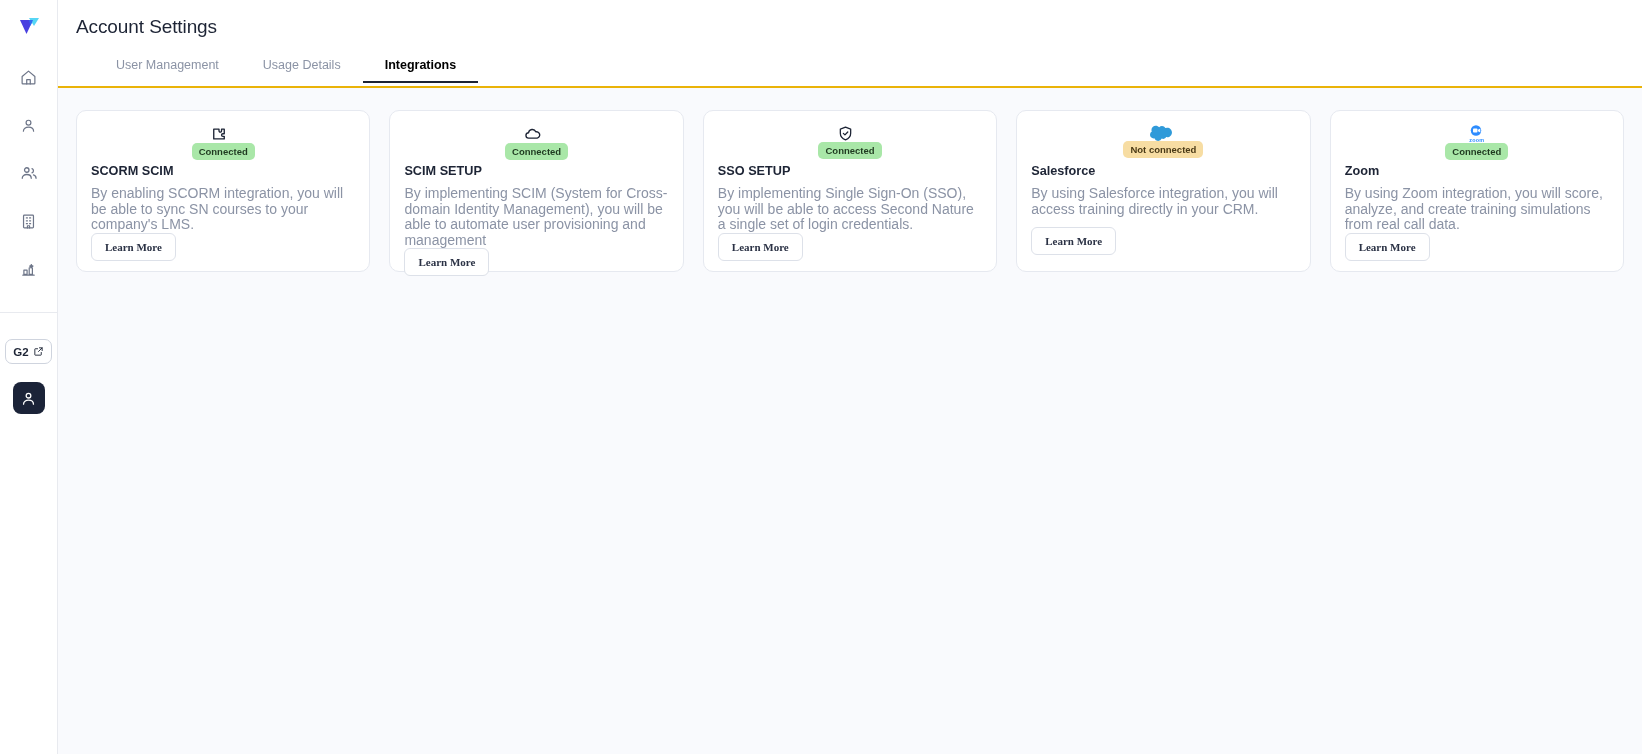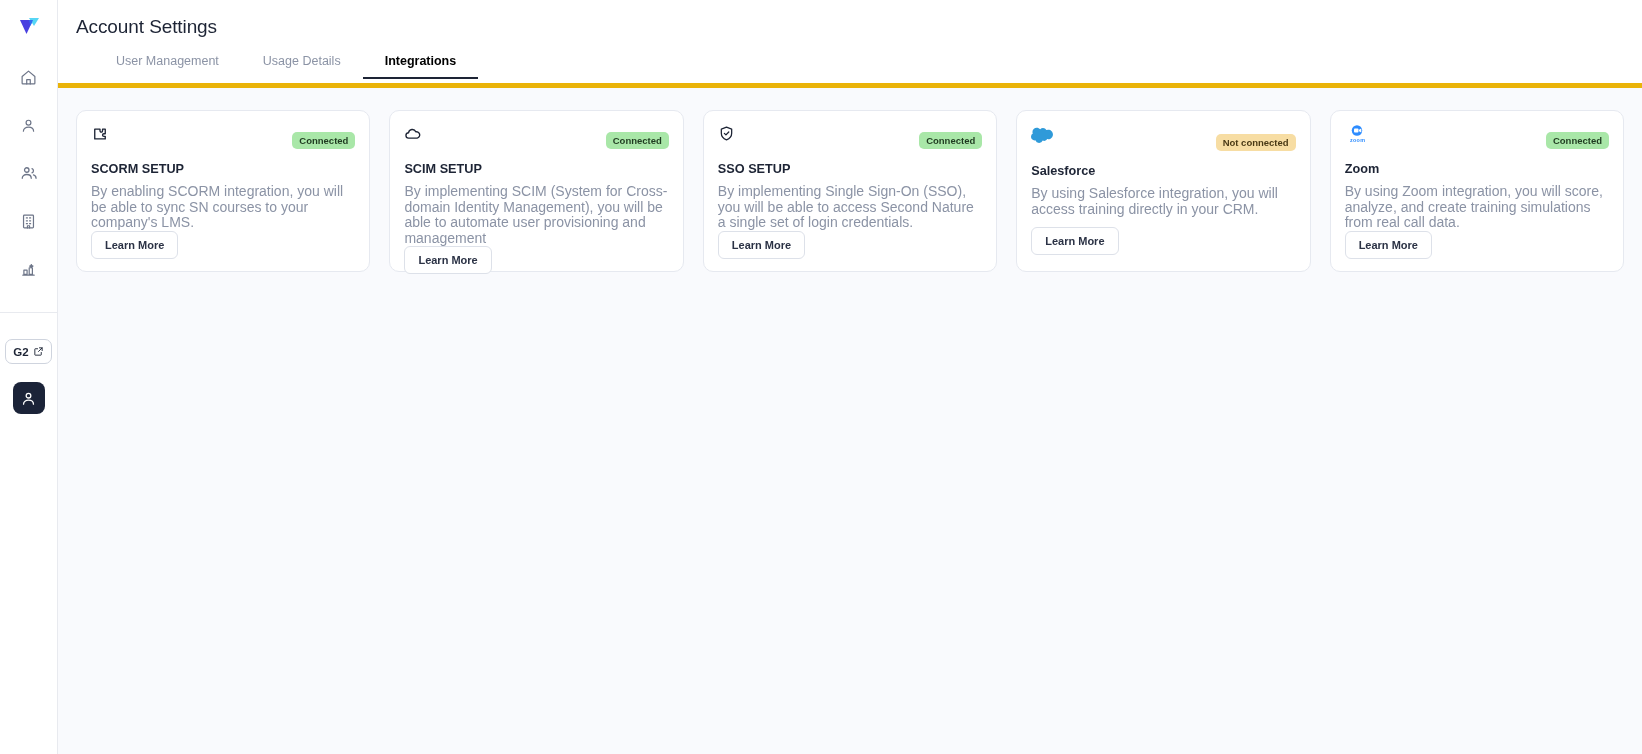--- a/index.html
+++ b/index.html
@@ -107,23 +107,23 @@
   }
   .page-title {
     font-size: 19px;
     font-weight: normal;
     color: #1d2435;
     letter-spacing: -.1px;
   }
   .tabbar {
     height: 34px;
     background: #ffffff;
-    border-bottom: 5px solid #eab308;
-    display: flex;
-    align-items: flex-start;
+    border-bottom: 2px solid #eab308;
+    display: flex;
+    align-items: center;
     padding-left: 36px;
     gap: 0;
   }
   .tab {
     font-size: 12.5px;
     color: #8b93a5;
     padding: 0 22px 9px 22px;
     cursor: pointer;
     border-bottom: 2px solid transparent;
     white-space: nowrap;
@@ -153,23 +153,24 @@
     border: 1px solid #e6e9f0;
     border-radius: 10px;
     padding: 14px 14px 16px 14px;
     height: 162px;
     display: flex;
     flex-direction: column;
     position: relative;
   }
   .card-top {
     display: flex;
-    align-items: flex-end;
+    align-items: center;
     justify-content: space-between;
     height: 26px;
+    flex-direction: column;
   }
   .card-icon {
     width: 26px;
     height: 24px;
     display: flex;
     align-items: flex-start;
     color: #1d2435;
   }
   .badge {
     font-size: 9.5px;
@@ -198,21 +199,21 @@
     margin-top: auto;
     align-self: flex-start;
     border: 1px solid #dde1e9;
     background: #ffffff;
     border-radius: 6px;
     font-size: 11px;
     font-weight: bold;
     color: #2b3245;
     padding: 7px 13px;
     cursor: pointer;
-    font-family: Liberation Sans, sans-serif;
+    font-family: Liberation Serif, serif;
   }
 
   .zoom-logo-text {
     font-size: 5.4px;
     font-weight: bold;
     color: #2d8cff;
     letter-spacing: .3px;
     margin-top: 1px;
   }
   .zoom-logo-wrap {
@@ -311,21 +312,21 @@
 
         <div class="card">
           <div class="card-top">
             <span class="card-icon">
               <svg width="18" height="18" viewBox="0 0 24 24" fill="none" stroke="#1d2435" stroke-width="1.8" stroke-linejoin="round">
                 <path d="M5 5.5h7v2.2a1.7 1.7 0 1 0 3.4 0V5.5H19v6.2h-1.9a1.7 1.7 0 1 0 0 3.4H19v3.4H5z"></path>
               </svg>
             </span>
             <span class="badge connected">Connected</span>
           </div>
-          <div class="card-title">SCORM SETUP</div>
+          <div class="card-title">SCORM SCIM</div>
           <div class="card-desc">By enabling SCORM integration, you will be able to sync SN courses to your company's LMS.</div>
           <button class="learn-btn">Learn More</button>
         </div>
 
         <div class="card">
           <div class="card-top">
             <span class="card-icon">
               <svg width="18" height="18" viewBox="0 0 24 24" fill="none" stroke="#1d2435" stroke-width="1.8" stroke-linecap="round" stroke-linejoin="round">
                 <path d="M6.3 17.5a3.6 3.6 0 0 1-.2-7.2 5 5 0 0 1 9.6-1.2 3.9 3.9 0 0 1 1.9 8.4z"></path>
               </svg>

